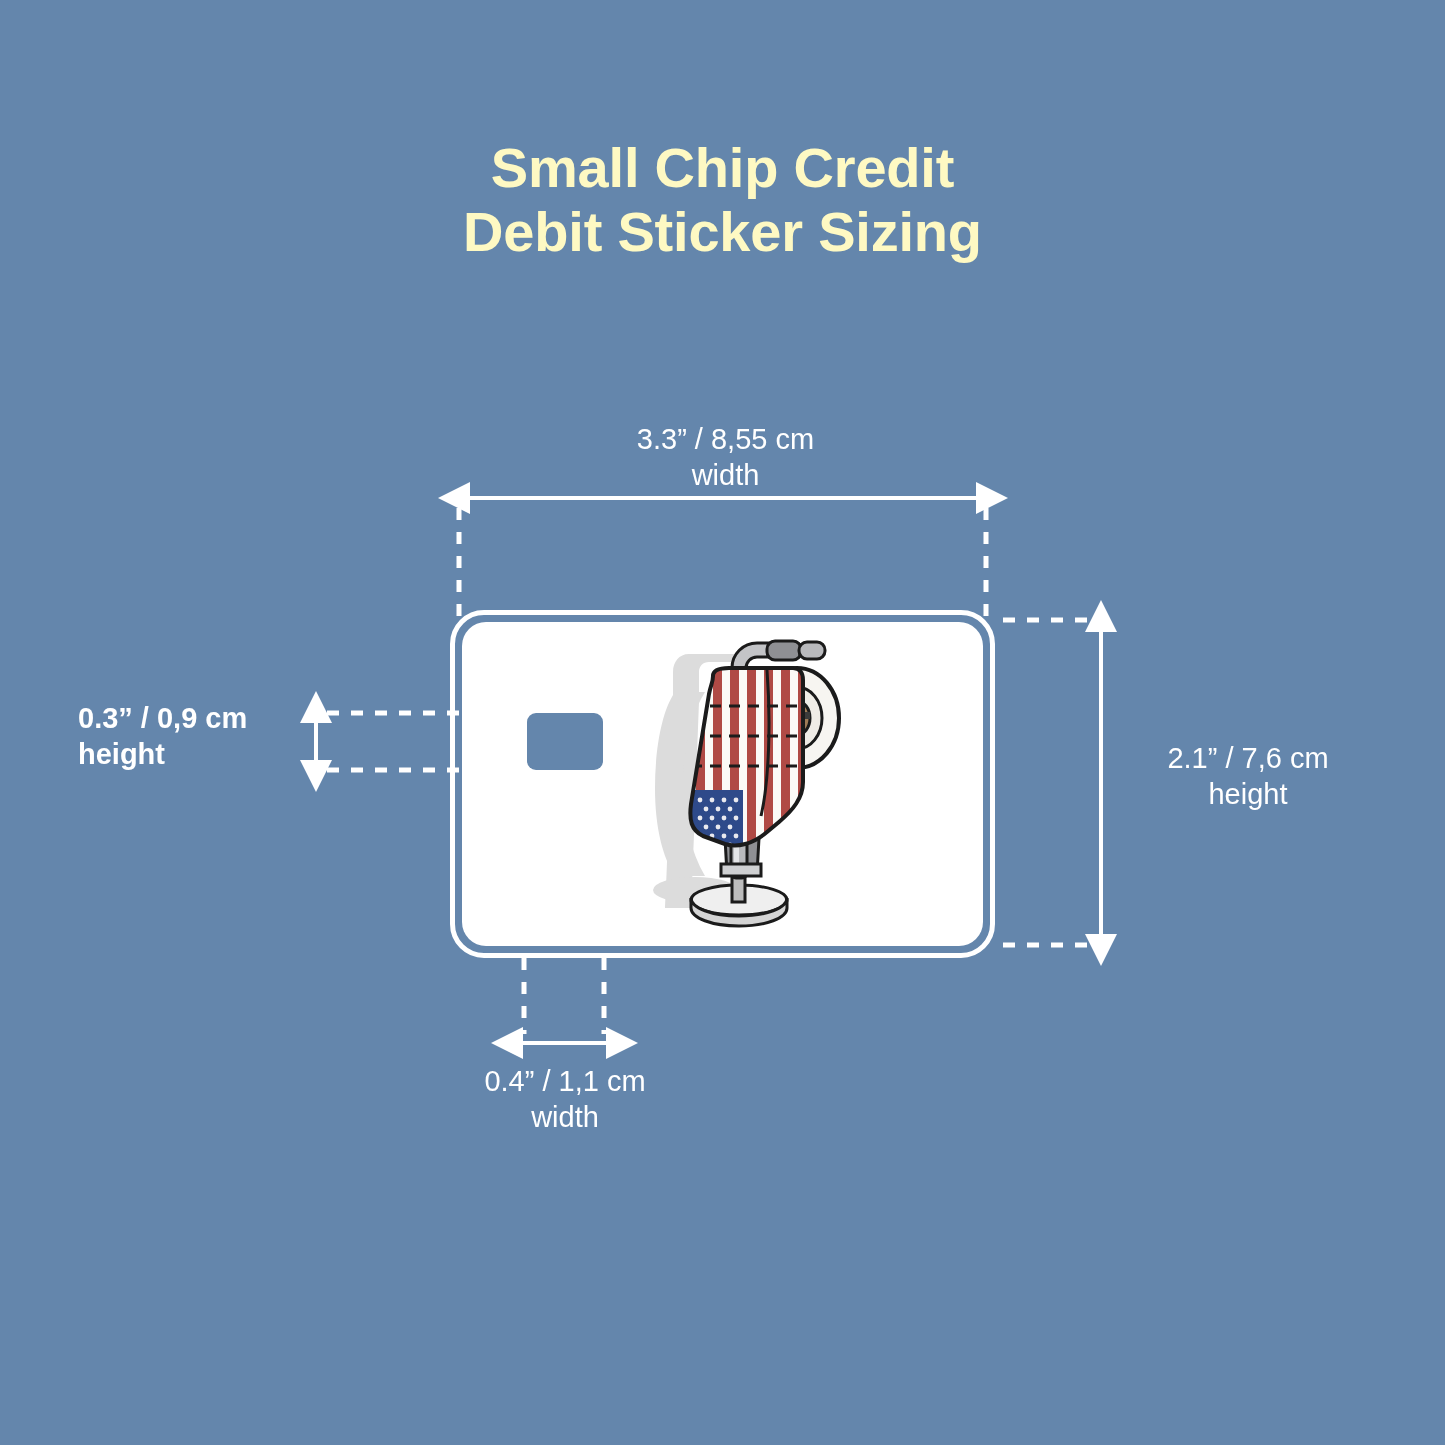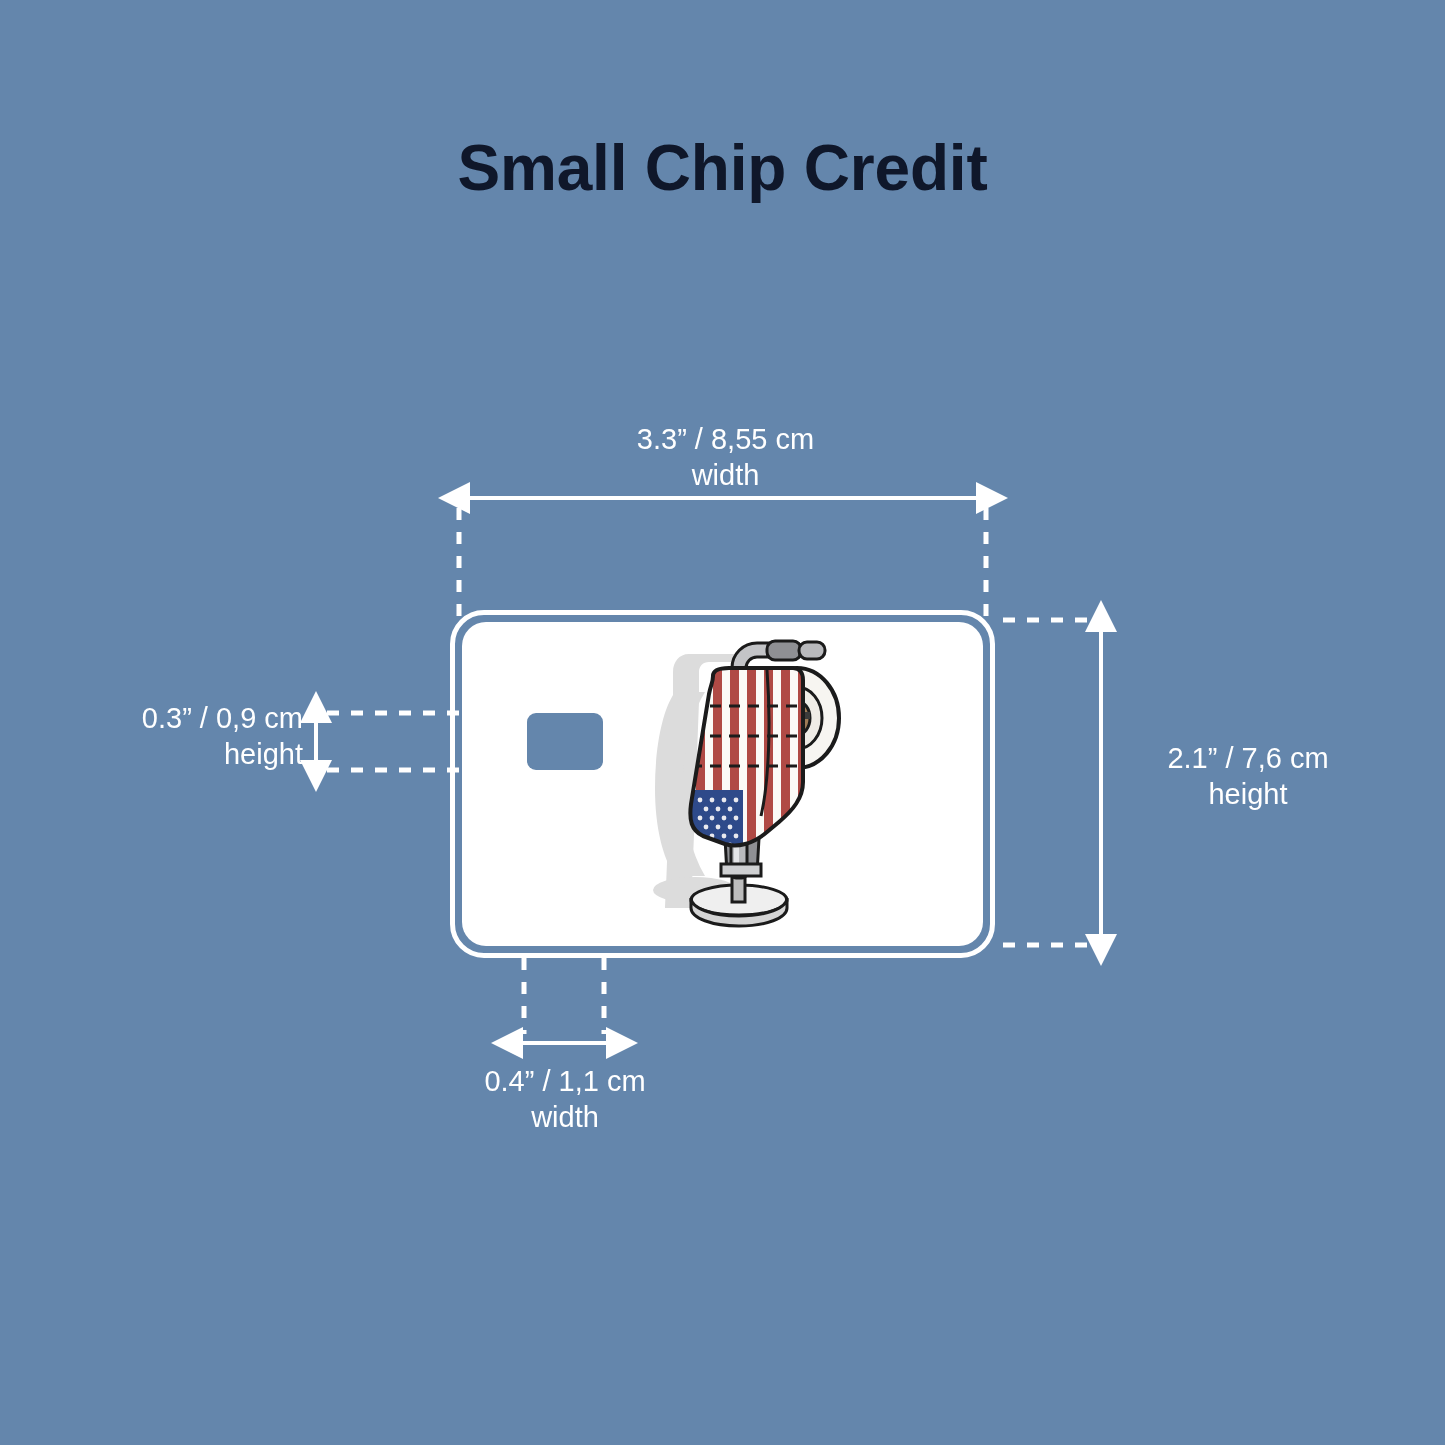--- a/index.html
+++ b/index.html
@@ -19,22 +19,22 @@
     height: 1445px;
   }
 
   
   .title {
     position: absolute;
     left: 0;
     top: 136px;
     width: 1445px;
     text-align: center;
-    color: #0f172a;
-    font-size: 64px;
+    color: #fef9c3;
+    font-size: 56px;
     font-weight: bold;
     line-height: 64px;
     letter-spacing: -0.2px;
   }
   .title-line { display: block; }
 
   
   .card-outline {
     position: absolute;
     left: 450px;
@@ -90,30 +90,31 @@
     color: #ffffff;
     font-size: 29px;
     line-height: 36px;
     text-align: center;
     white-space: nowrap;
   }
   .dim-label .l2 { display: block; }
 
   #label-width-top   { left: 528px; top: 421px; width: 395px; }
   #label-height-right{ left: 1118px; top: 740px; width: 260px; text-align: center; }
-  #label-height-left { left:  78px;  top: 700px; width: 225px; text-align: right; }
+  #label-height-left { left:  78px;  top: 700px; width: 225px; text-align: left; font-weight: bold; }
   #label-width-bottom{ left: 434px;  top: 1063px; width: 262px; }
 </style>
 </head>
 <body>
 
 <div class="stage">
 
   <div class="title">
     <span class="title-line">Small Chip Credit</span>
+    <span class="title-line">Debit Sticker Sizing</span>
   </div>
 
   <svg class="dim-svg" viewBox="0 0 1445 1445" xmlns="http://www.w3.org/2000/svg">
     <defs>
       <marker id="arrL" markerWidth="10" markerHeight="10" refX="8" refY="5" orient="auto" markerUnits="strokeWidth">
         <path d="M9,1 L1,5 L9,9 Z" fill="#ffffff"></path>
       </marker>
       <marker id="arrR" markerWidth="10" markerHeight="10" refX="2" refY="5" orient="auto" markerUnits="strokeWidth">
         <path d="M1,1 L9,5 L1,9 Z" fill="#ffffff"></path>
       </marker>

